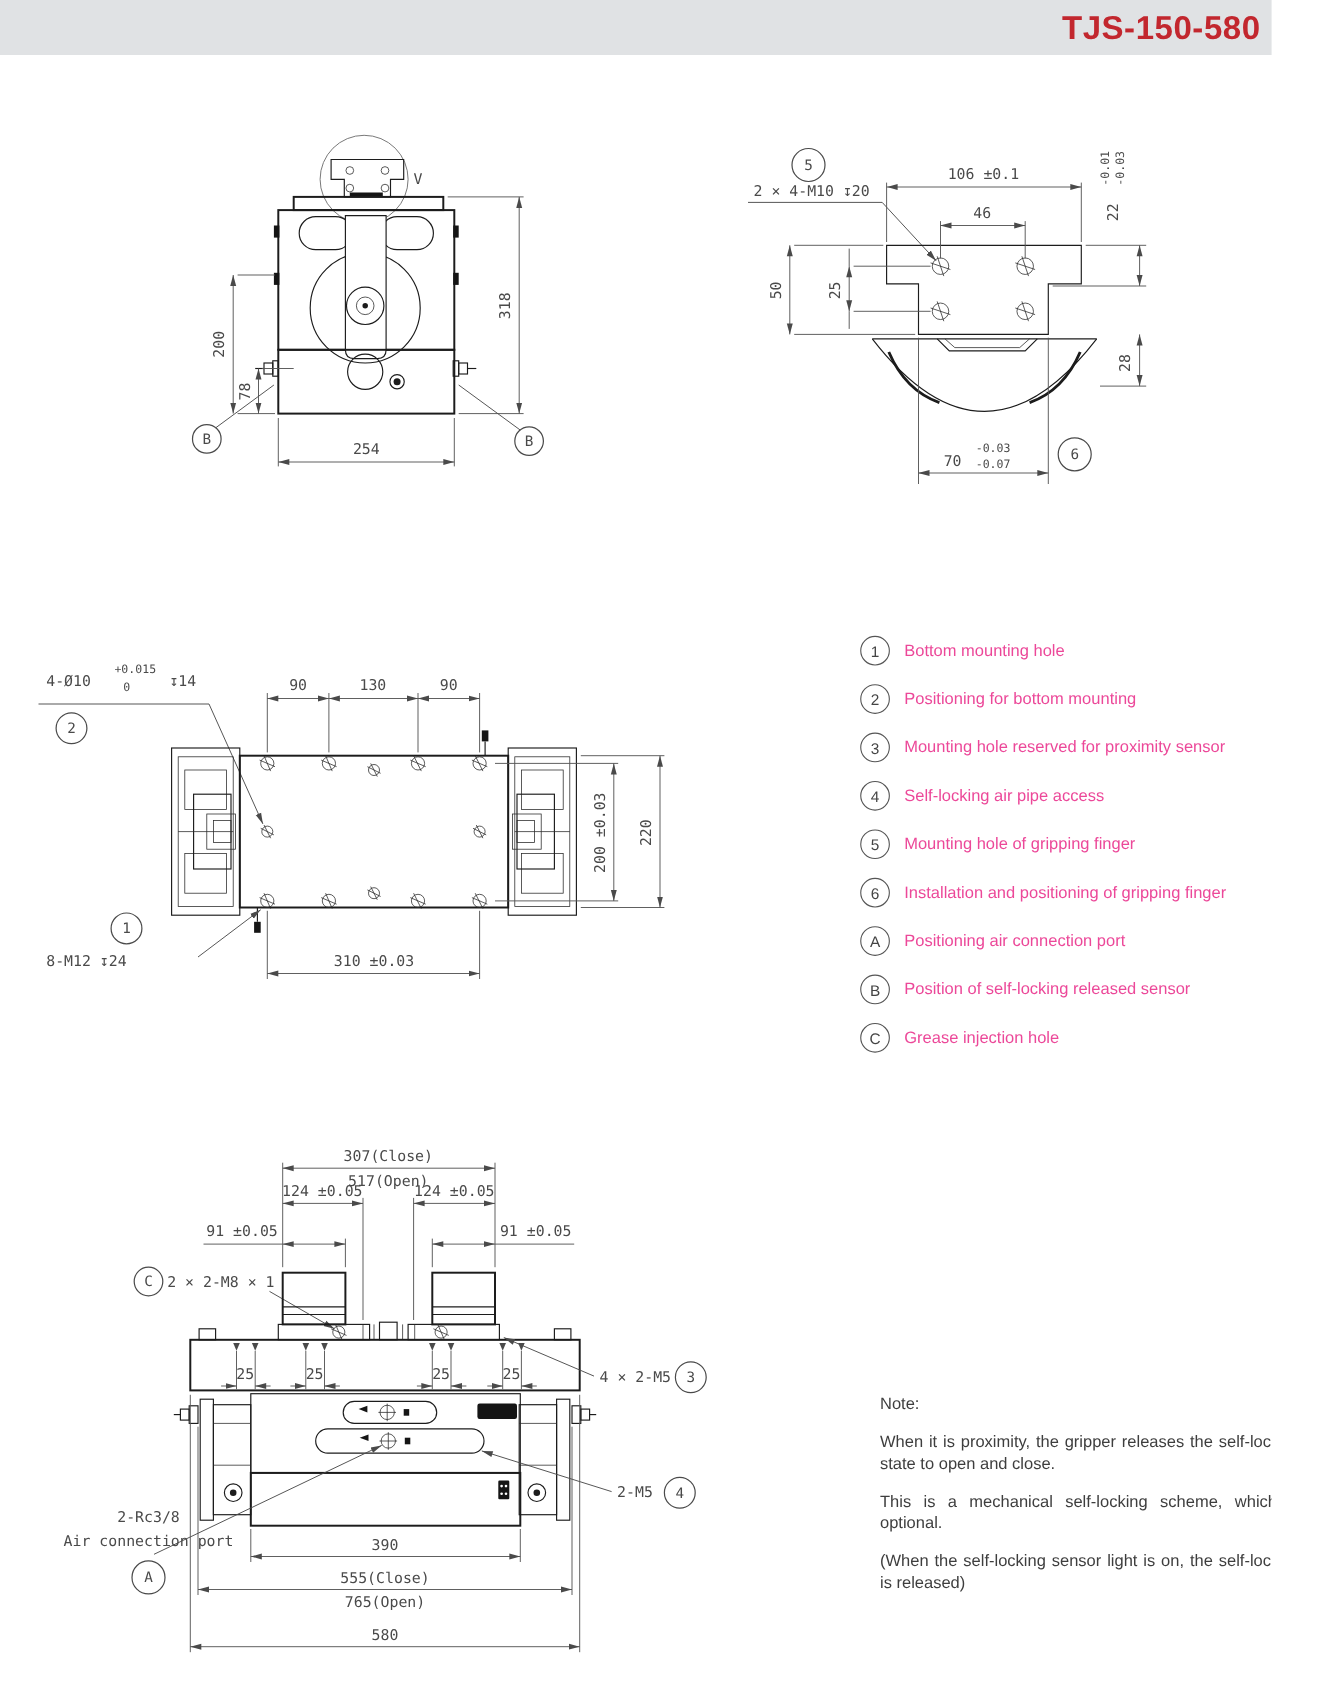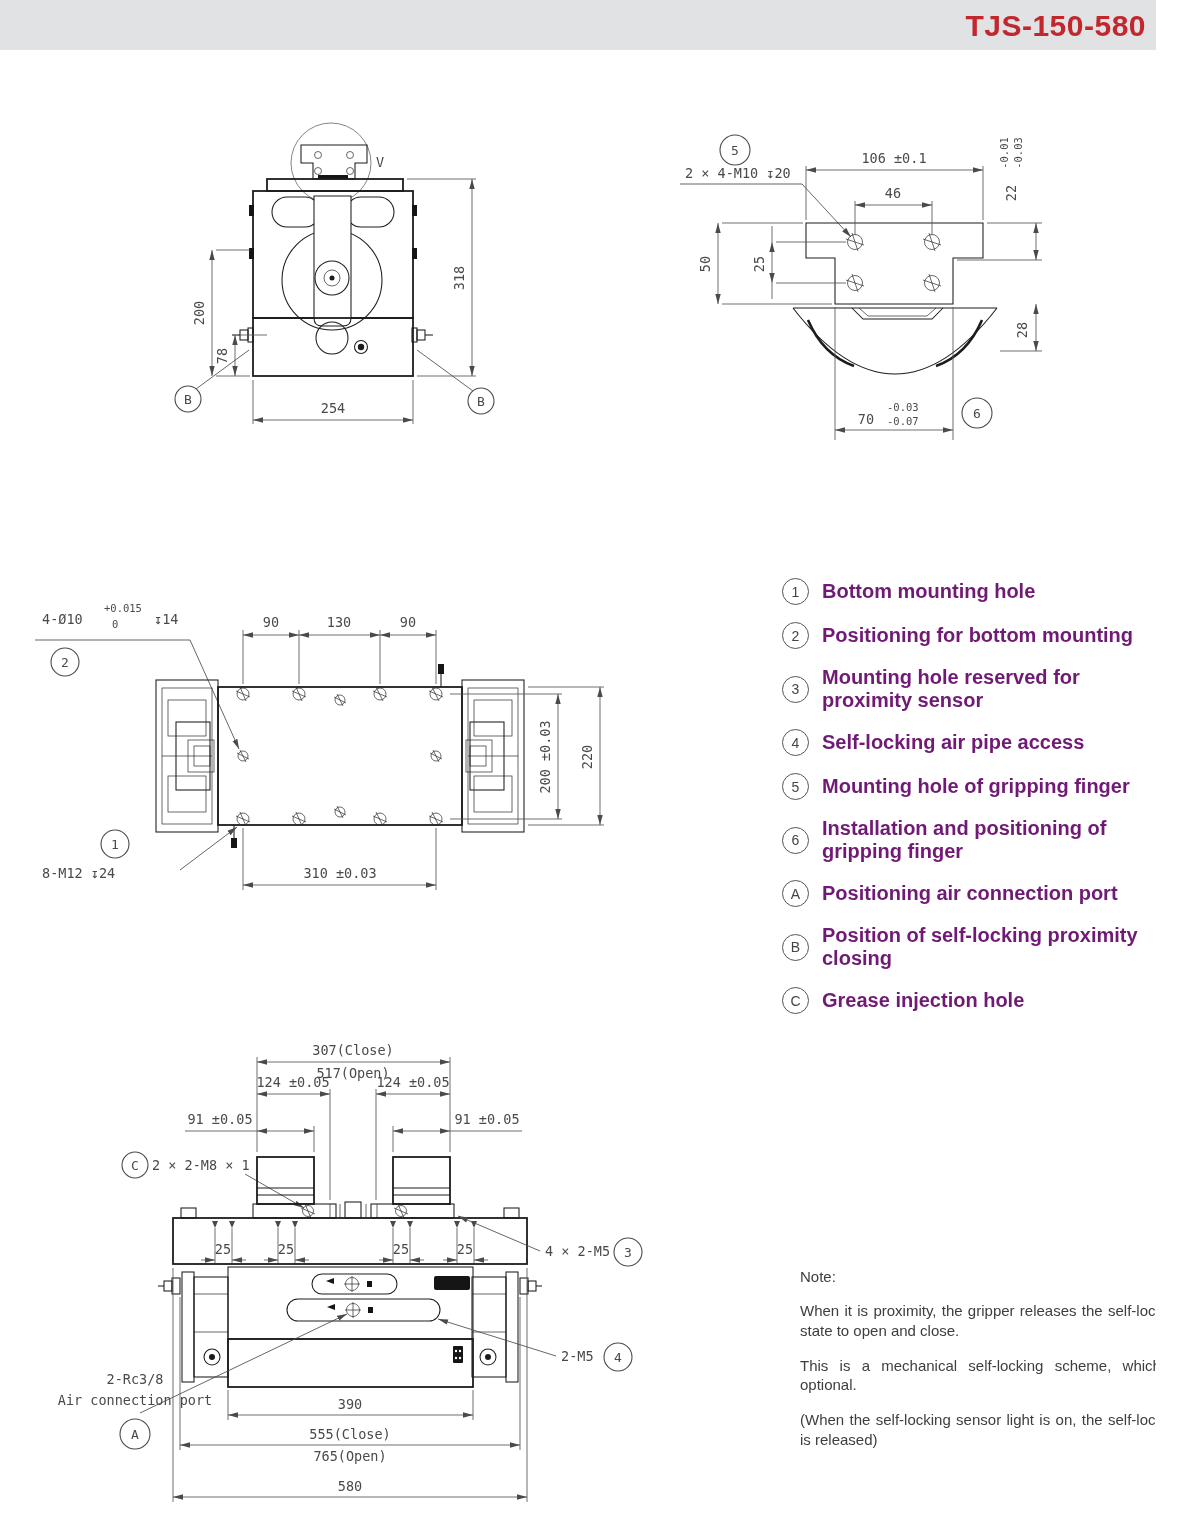--- a/index.html
+++ b/index.html
@@ -20,21 +20,21 @@
   .dk { fill:#151515; stroke:none; }
   .dt { font-family:"DejaVu Sans Mono","DejaVu Sans",monospace; font-size:13.5px; fill:#4a4a4a; }
   .dts { font-family:"DejaVu Sans Mono","DejaVu Sans",monospace; font-size:10.5px; fill:#4a4a4a; }
   .bal { fill:#fff; stroke:#4a4a4a; stroke-width:1.1; }
   .balt { font-family:"DejaVu Sans Mono","DejaVu Sans",monospace; font-size:13px; fill:#4a4a4a; }
   
   .legend { position:absolute; left:782px; top:578px; display:flex; flex-direction:column; gap:17px; }
   .legend-row { display:flex; align-items:center; gap:13px; }
   .balloon-badge { width:27px; height:27px; min-width:27px; border:1.6px solid #555; border-radius:50%;
                    display:flex; align-items:center; justify-content:center; font-size:14px; color:#444; }
-  .legend-label { font-size:20px; color:#701a75;font-weight:bold; }
+  .legend-label { font-size:15px; color:#ec4899; }
   
   .note { position:absolute; left:800px; top:1268px; width:383px; color:#3e3e3e; font-size:15px; }
   .note-title { margin-bottom:16px; }
   .note p { margin:0 0 15px 0; line-height:1.32; text-align:justify; }
 </style>
 </head>
 <body>
 
 <div class="page">
 
@@ -364,21 +364,21 @@
     <div class="legend-row">
       <span class="balloon-badge">6</span>
       <span class="legend-label">Installation and positioning of gripping finger</span>
     </div>
     <div class="legend-row">
       <span class="balloon-badge">A</span>
       <span class="legend-label">Positioning air connection port</span>
     </div>
     <div class="legend-row">
       <span class="balloon-badge">B</span>
-      <span class="legend-label">Position of self-locking proximity closing</span>
+      <span class="legend-label">Position of self-locking released sensor</span>
     </div>
     <div class="legend-row">
       <span class="balloon-badge">C</span>
       <span class="legend-label">Grease injection hole</span>
     </div>
   </div>
 
   <svg style="left:40px; top:1032px;" width="650" height="505" viewBox="0 0 650 505">
     <defs>
       <marker id="sv-ae" markerWidth="11" markerHeight="7" refX="10" refY="3.5" orient="auto" markerUnits="userSpaceOnUse">

